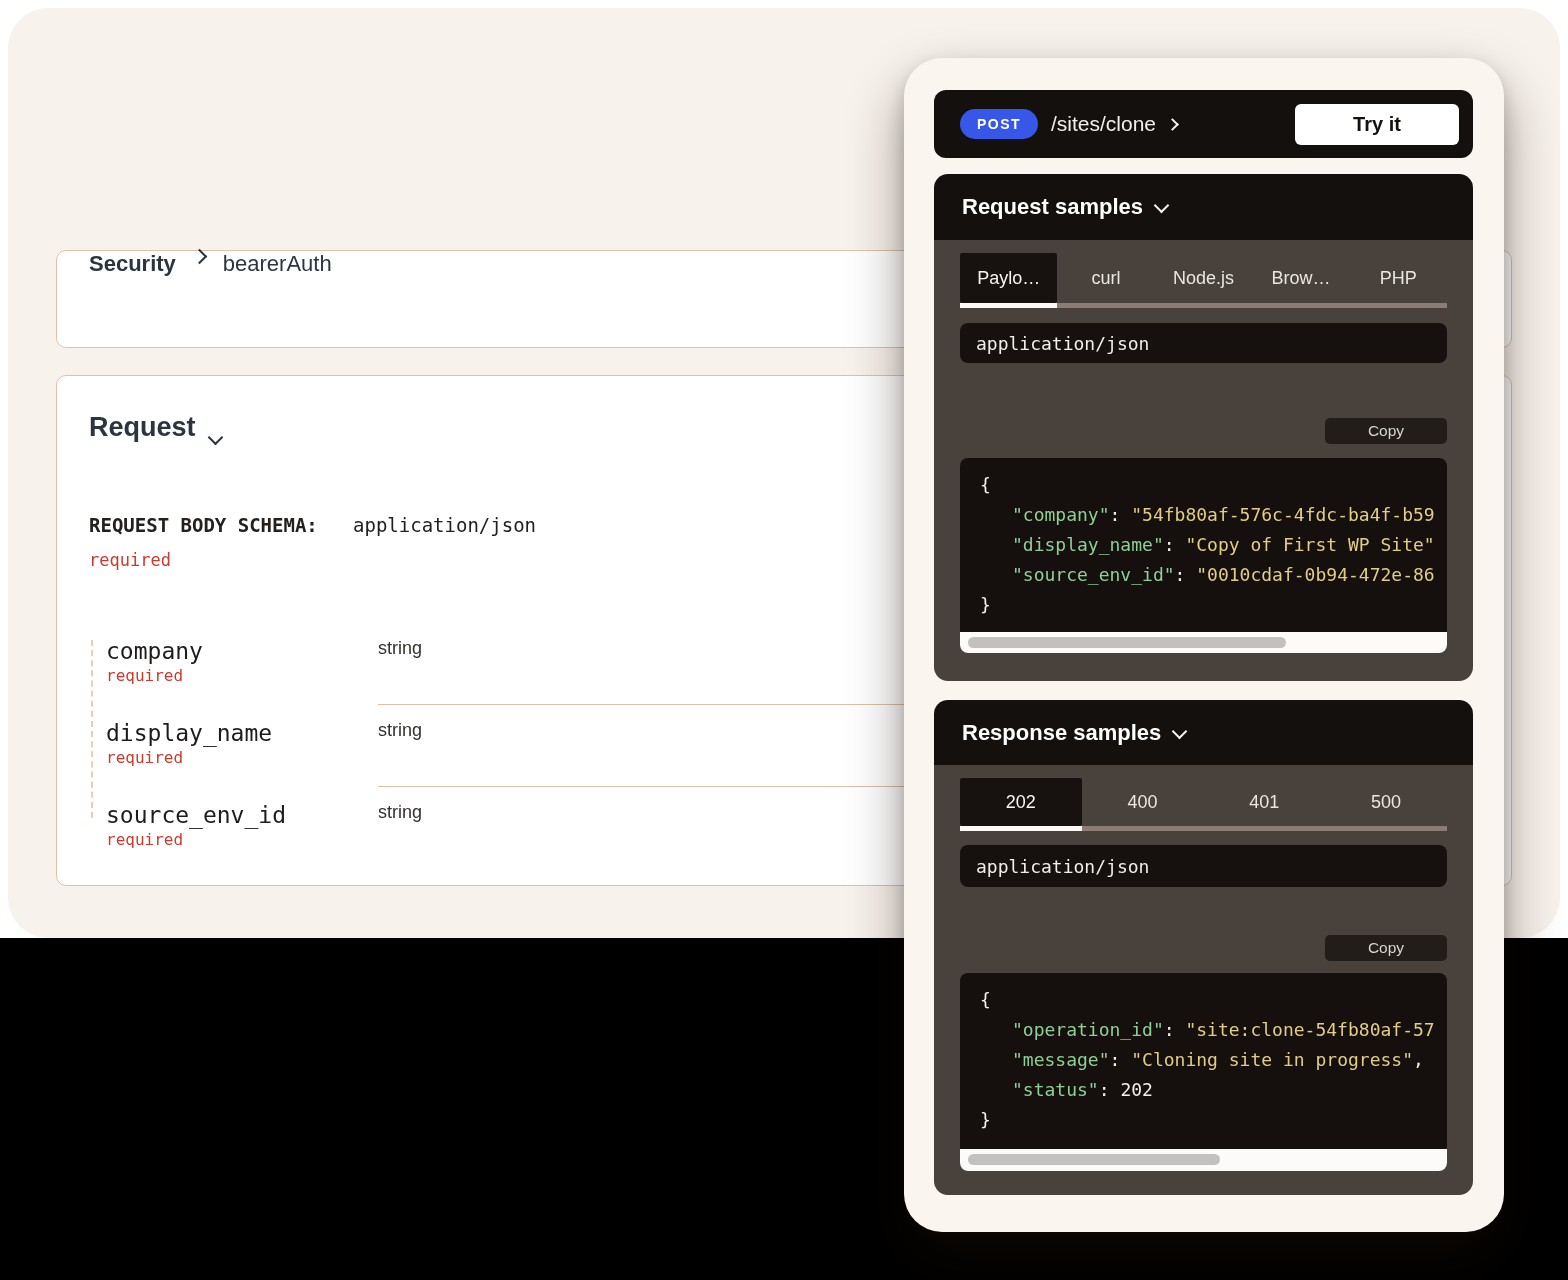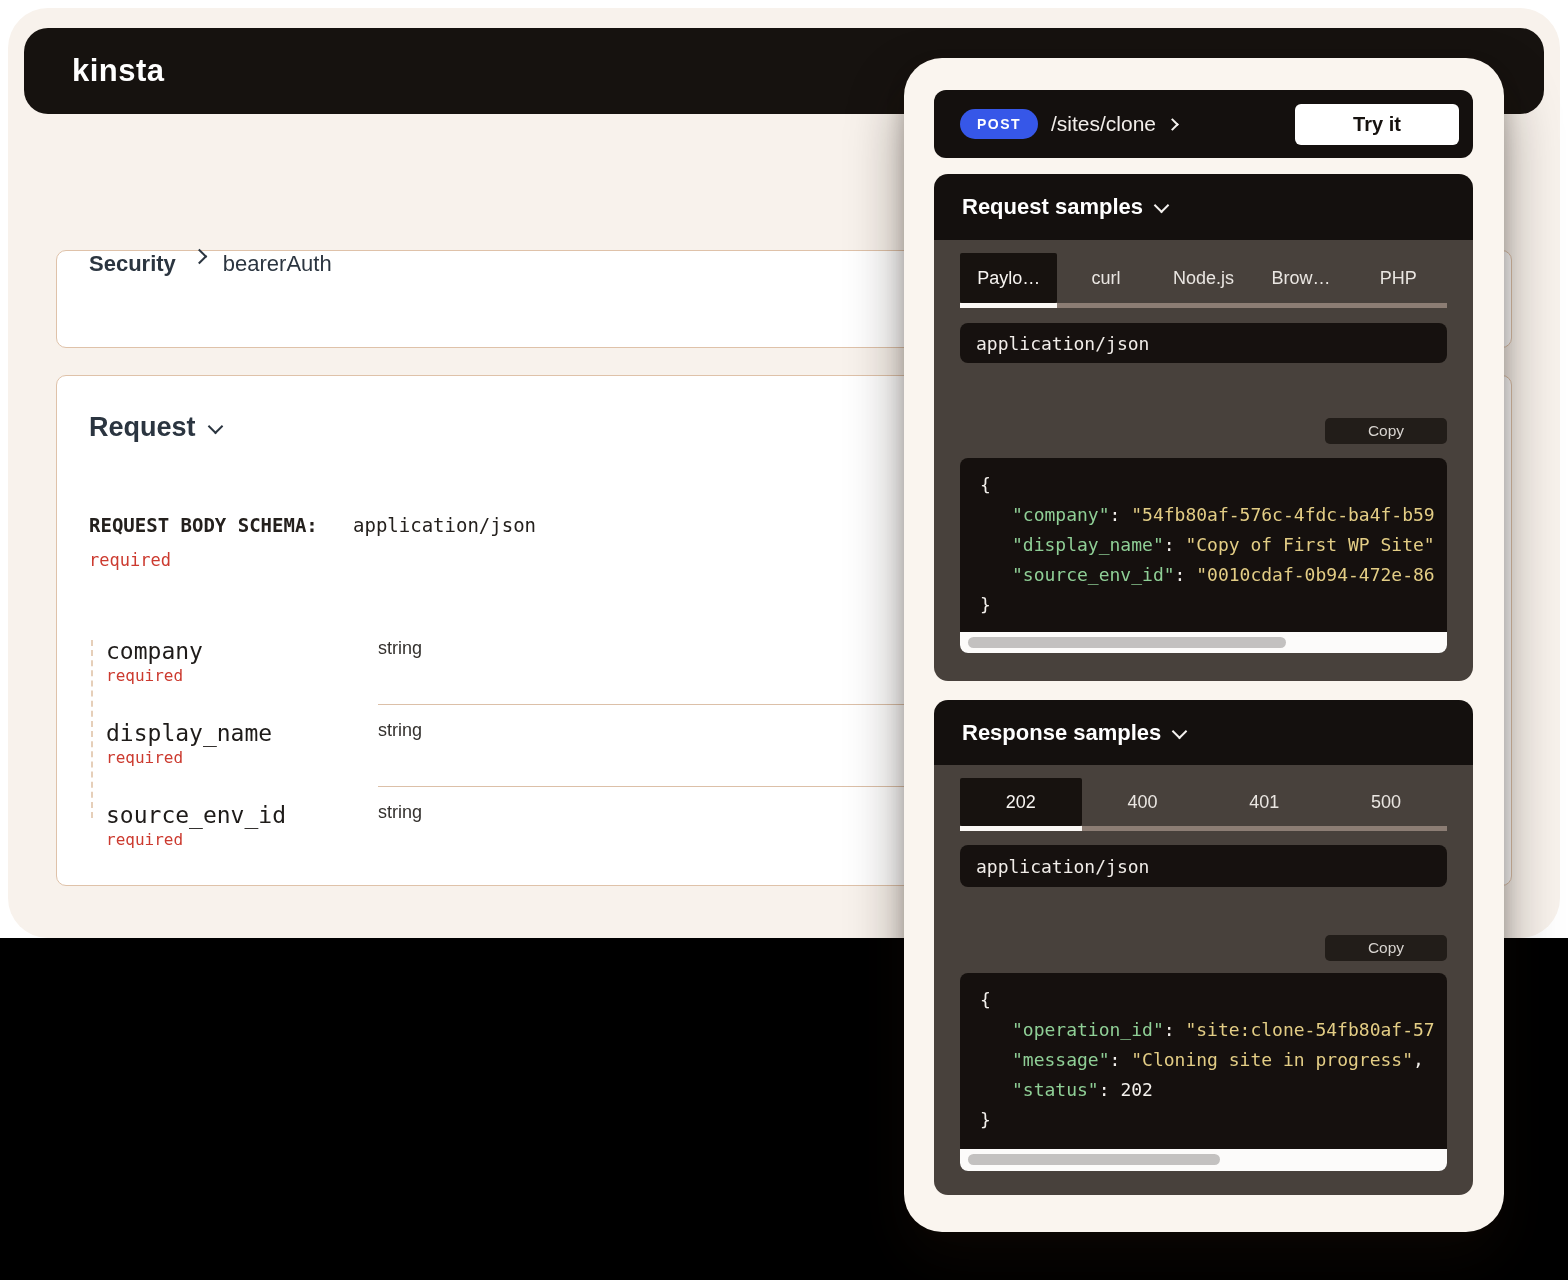--- a/index.html
+++ b/index.html
@@ -21,21 +21,21 @@
   .sec-label{font-size:22px;font-weight:700;color:#2b3540;}
   .sec-value{font-size:22px;font-weight:500;color:#2b3540;}
 
   .chev{display:inline-block;width:9px;height:9px;border-right:2.5px solid #2b3540;border-bottom:2.5px solid #2b3540;}
   .chev.right{transform:rotate(-45deg);}
   .chev.down{transform:rotate(45deg);margin-top:-3px;}
   .chev.white{border-color:#f4f1ee;}
   .chev.sm{width:7px;height:7px;border-width:2.5px;}
 
   .request-card{top:367px;height:511px;}
-  .req-head{position:absolute;left:32px;top:36px;display:flex;align-items:center;gap:14px;cursor:pointer;}
+  .req-head{position:absolute;left:32px;top:36px;display:flex;align-items:flex-end;gap:14px;cursor:pointer;}
   .req-title{font-size:27px;font-weight:700;color:#2b3540;}
   .schema-label{position:absolute;left:32px;top:138px;font-size:19px;font-weight:700;color:#24201d;}
   .schema-value{position:absolute;left:296px;top:138px;font-size:19px;color:#24201d;}
   .schema-required{position:absolute;left:32px;top:174px;font-size:17px;color:#cc3a2f;}
   .dash-line{position:absolute;left:34px;top:264px;height:178px;border-left:2px dashed #e6cfb9;}
   .f-label{position:absolute;left:49px;font-size:23px;color:#1e1b19;}
   .f-req{position:absolute;left:49px;font-size:16px;color:#cc3a2f;}
   .f-type{position:absolute;left:321px;font-size:18px;color:#33302d;}
   .divider{position:absolute;left:321px;right:24px;height:1px;background:#dcc0a8;}
 
@@ -100,23 +100,20 @@
   .thumb-resp{width:252px;}
 </style>
 </head>
 <body>
 
 <div class="canvas">
 
   <div class="black-band"></div>
 
   <div class="page">
-    <header class="topbar">
-      <span class="logo">kinsta</span>
-    </header>
 
 
     <section class="card security-card">
       <span class="sec-label">Security</span>
       <span class="chev right"></span>
       <span class="sec-value">bearerAuth</span>
     </section>
 
     <section class="card request-card">
       <div class="req-head">

